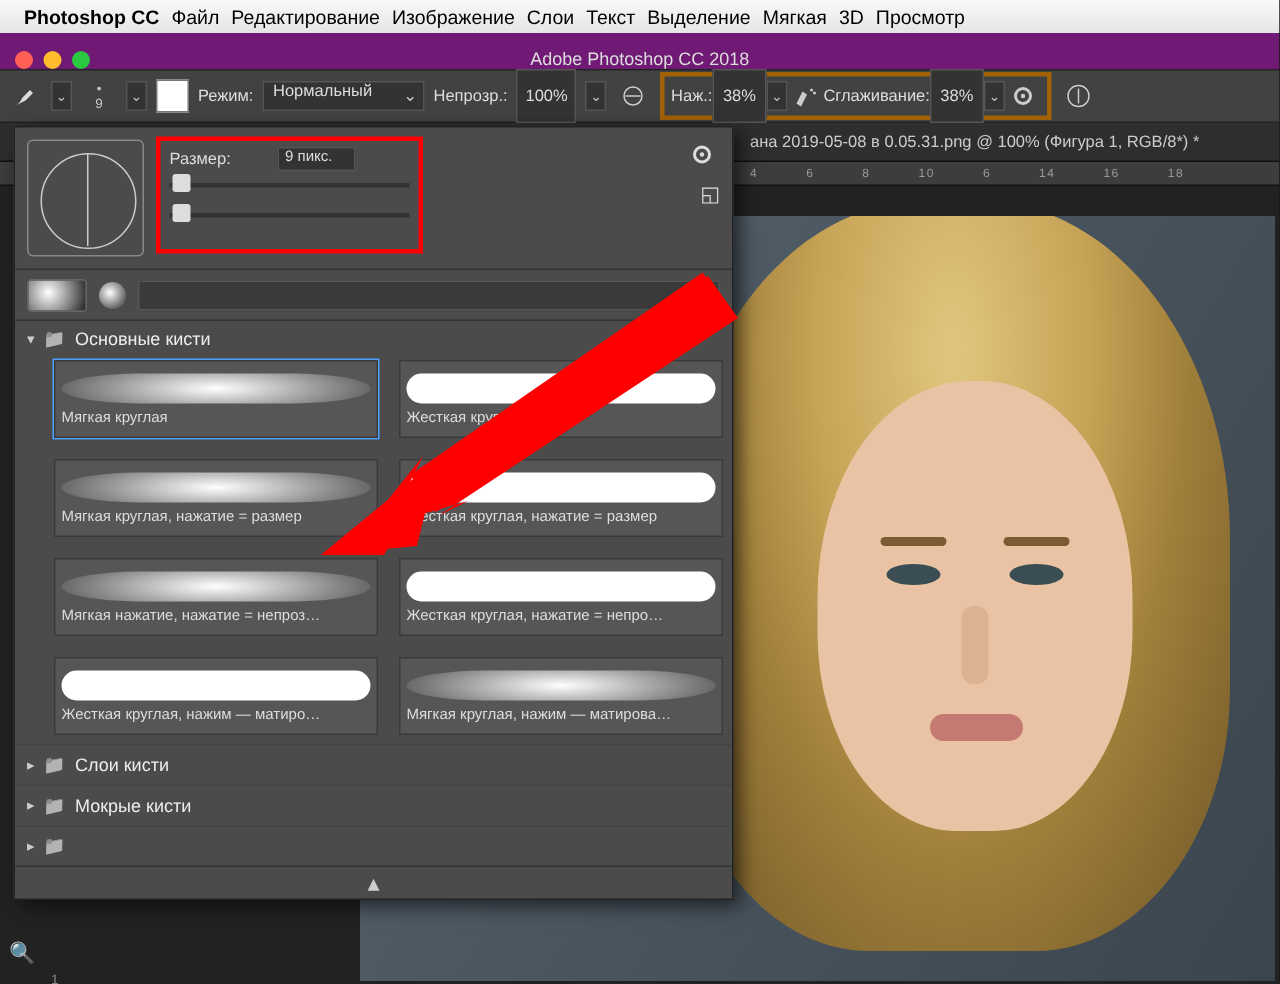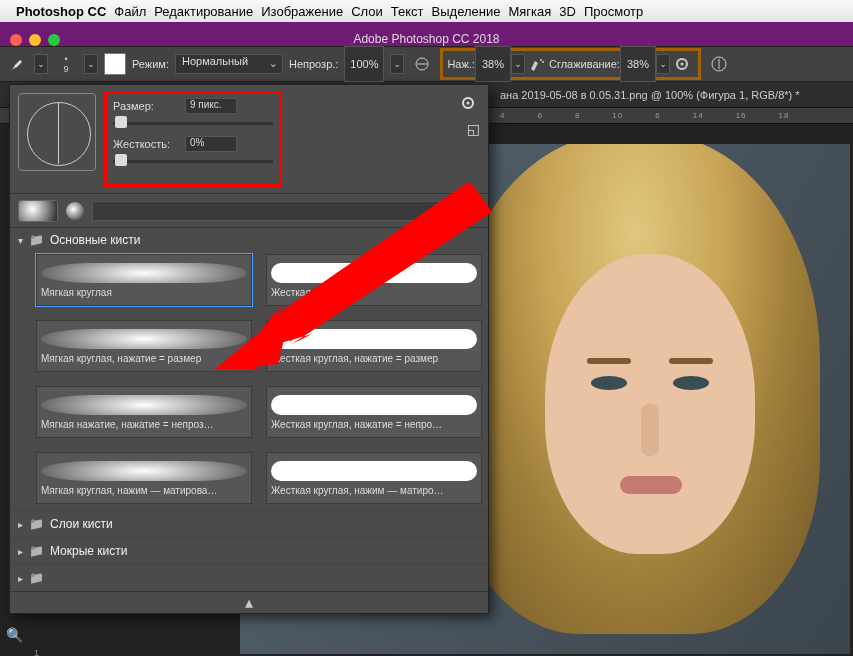--- a/index.html
+++ b/index.html
@@ -187,24 +187,20 @@
       <div class="angle-circle"></div>
       <div class="red-box-sliders">
         <div class="sl-row">
           <span class="sl-label">Размер:</span>
           <span class="sl-val">9 пикс.</span>
         </div>
         <div class="slider">
             <div class="track"></div>
             <div class="thumb" style="left:2px"></div>
           </div>
-        <div class="sl-row">
-          <span class="sl-label">Жесткость:</span>
-          <span class="sl-val">0%</span>
-        </div>
         <div class="slider">
             <div class="track"></div>
             <div class="thumb" style="left:2px"></div>
           </div>
       </div>
       <span class="gear icon-btn">
         <svg width="16" height="16" viewBox="0 0 16 16">
             <circle cx="8" cy="8" r="5" fill="none" stroke="#ddd" stroke-width="2"></circle>
             <circle cx="8" cy="8" r="1.5" fill="#ddd"></circle>
           </svg>
@@ -224,22 +220,22 @@
       <span>Основные кисти</span>
     </div>
 
     <div class="brush-grid">
       <div class="brush-cell sel"><div class="stroke soft"></div><span>Мягкая круглая</span></div>
       <div class="brush-cell"><div class="stroke hard"></div><span>Жесткая круглая</span></div>
       <div class="brush-cell"><div class="stroke soft"></div><span>Мягкая круглая, нажатие = размер</span></div>
       <div class="brush-cell"><div class="stroke hard"></div><span>Жесткая круглая, нажатие = размер</span></div>
       <div class="brush-cell"><div class="stroke soft"></div><span>Мягкая нажатие, нажатие = непроз…</span></div>
       <div class="brush-cell"><div class="stroke hard"></div><span>Жесткая круглая, нажатие = непро…</span></div>
+      <div class="brush-cell"><div class="stroke hard"></div><span>Жесткая круглая, нажим — матиро…</span></div>
       <div class="brush-cell"><div class="stroke soft"></div><span>Мягкая круглая, нажим — матирова…</span></div>
-      <div class="brush-cell"><div class="stroke hard"></div><span>Жесткая круглая, нажим — матиро…</span></div>
     </div>
 
     <div class="list-row">
       <span class="caret">▸</span>
       <span class="folder-icon"></span>
       <span>Слои кисти</span>
     </div>
     <div class="list-row">
       <span class="caret">▸</span>
       <span class="folder-icon"></span>

